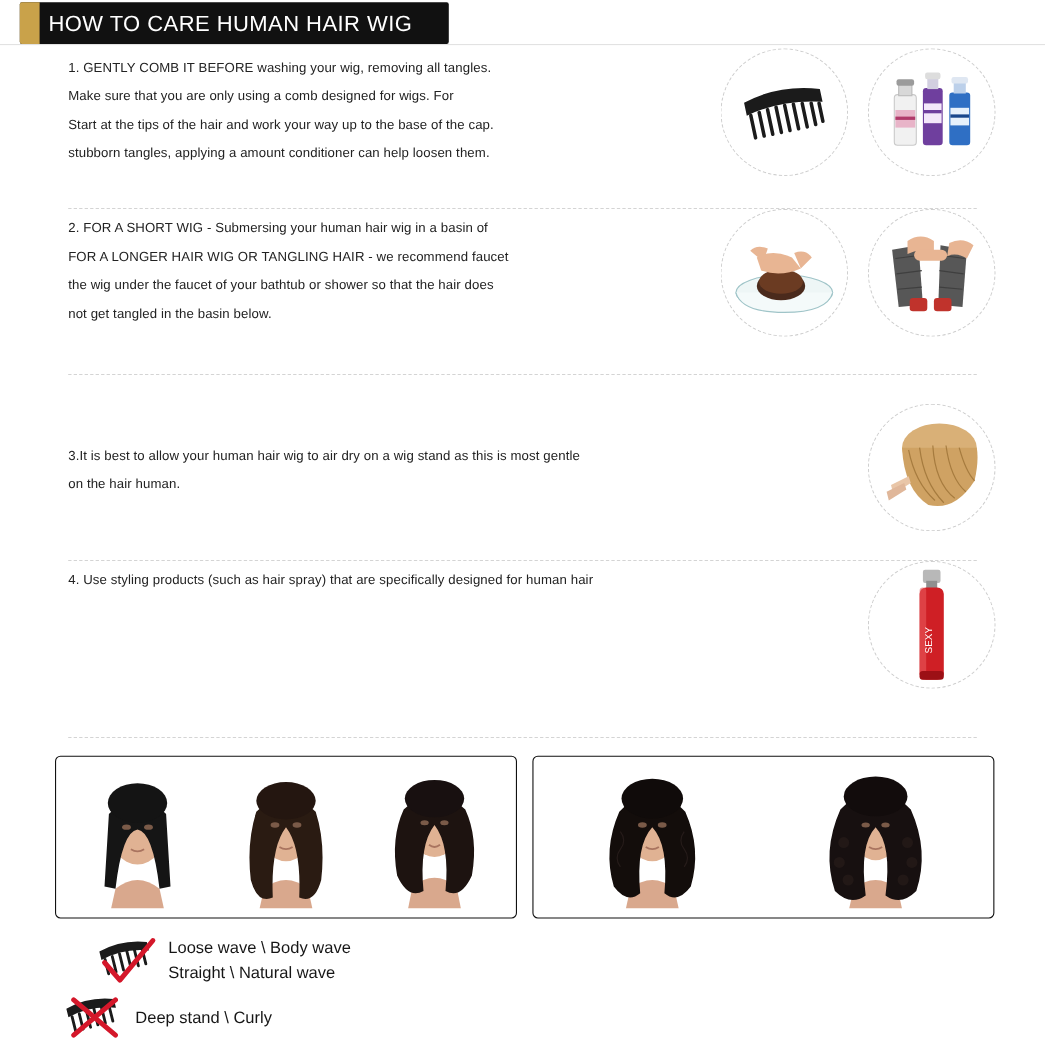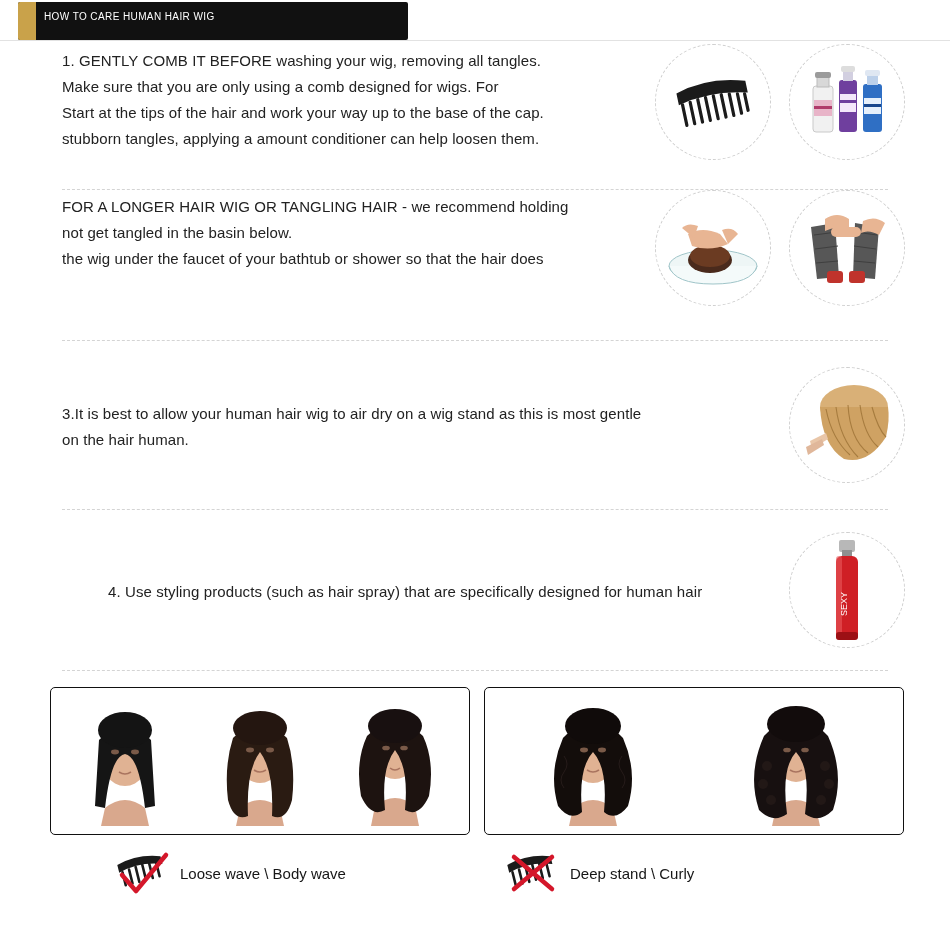--- a/index.html
+++ b/index.html
@@ -34,40 +34,40 @@
     position: absolute;
     left: 18px; top: 2px;
     width: 18px; height: 38px;
     background: #c9a24a;
     border-radius: 2px 0 0 2px;
   }
   .header-title {
     position: absolute;
     left: 44px; top: 11px;
     color: #ffffff;
-    font-size: 10px;
+    font-size: 20px;
     letter-spacing: 0.4px;
     white-space: nowrap;
   }
   .header-rule {
     position: absolute;
     left: 0; right: 0; top: 40px;
     height: 1px;
     background: #e2e2e2;
   }
 
   
   .step {
     position: relative;
     display: flex;
     align-items: flex-start;
     padding: 0 45px 0 62px;
   }
   .step-text {
-    font-size: 15px;
+    font-size: 12px;
     line-height: 26px;
     color: #222;
     letter-spacing: 0.1px;
     flex: 1 1 auto;
     padding-top: 4px;
   }
   .step-text p { margin: 0; }
   .step-figs {
     display: flex;
     gap: 18px;
@@ -105,22 +105,23 @@
     display: flex;
     justify-content: space-around;
     align-items: flex-end;
     background: #fff;
   }
   .cbox.left { width: 420px; height: 148px; }
   .cbox.right { width: 420px; height: 148px; }
 
   .legend {
     display: flex;
-    padding: 0 45px 0 54px;
+    padding: 0 45px 0 27px;
     margin-top: 12px;
+    flex-direction: column;
   }
   .legend-col { display: flex; align-items: center; }
   .legend-col.left { width: 420px; padding-left: 58px; }
   .legend-col.right { width: 420px; padding-left: 28px; }
   .legend-badge {
     position: relative;
     width: 62px; height: 52px;
     flex: 0 0 auto;
     display: flex; align-items: center; justify-content: center;
   }
@@ -198,23 +199,24 @@
           </g>
         </svg>
       </div>
     </div>
   </div>
 
   <div class="divider"></div>
 
   <div class="step" style="height:150px;">
     <div class="step-text">
-      <p>FOR A LONGER HAIR WIG OR TANGLING HAIR -  we recommend holding</p>
+      <p>2.  FOR A SHORT WIG - Submersing your human hair wig in a basin of</p>
+      <p>FOR A LONGER HAIR WIG OR TANGLING HAIR -  we recommend faucet</p>
+      <p>the wig under the faucet of your bathtub or shower so that the hair does</p>
       <p>not get tangled in the basin below.</p>
-      <p>the wig under the faucet of your bathtub or shower so that the hair does</p>
     </div>
     <div class="step-figs">
       <div class="fig">
         <svg width="110" height="88" viewBox="0 0 110 88">
           <ellipse cx="55" cy="62" rx="44" ry="16" fill="#eef6f6" stroke="#9fc4c8"></ellipse>
           <path d="M11 62 Q16 80 55 80 Q94 80 99 62" fill="#f4fafa" stroke="#9fc4c8"></path>
           <ellipse cx="52" cy="56" rx="22" ry="13" fill="#4a2a1c"></ellipse>
           <ellipse cx="52" cy="52" rx="20" ry="11" fill="#6b3b22"></ellipse>
           <path d="M30 30 Q44 22 62 30 L70 40 Q52 48 34 42 Z" fill="#e8b593"></path>
           <path d="M24 24 Q30 18 40 22 L36 34 Z" fill="#e8b593"></path>
@@ -264,21 +266,21 @@
           </g>
           <path d="M18 68 L34 60 L36 66 L20 76 Z" fill="#e9c6a8"></path>
           <path d="M14 74 L30 66 L32 72 L16 82 Z" fill="#e0b79a"></path>
         </svg>
       </div>
     </div>
   </div>
 
   <div class="divider"></div>
 
-  <div class="step" style="height:160px; align-items:center;margin-left:46px;">
+  <div class="step" style="height:160px; ">
     <div class="step-text">
       <p>4. Use styling products (such as hair spray) that are specifically designed for human hair</p>
     </div>
     <div class="step-figs">
       <div class="fig">
         <svg width="70" height="108" viewBox="0 0 70 108">
           <rect x="27" y="4" width="16" height="12" rx="2" fill="#b8b8b8"></rect>
           <rect x="30" y="14" width="10" height="8" fill="#8f8f8f"></rect>
           <rect x="24" y="20" width="22" height="84" rx="6" fill="#cf1f25"></rect>
           <rect x="24" y="20" width="6" height="84" rx="3" fill="#e8585c" opacity="0.6"></rect>
@@ -390,20 +392,21 @@
               <rect x="31" y="16.5" width="2.6" height="18" rx="1.3"></rect>
               <rect x="38" y="17" width="2.6" height="17.5" rx="1.3"></rect>
               <rect x="45" y="18.5" width="2.6" height="16" rx="1.3"></rect>
             </g>
           </g>
           <path d="M10 28 L24 44 L54 8" stroke="#d4172a" stroke-width="4.5" fill="none" stroke-linecap="round" stroke-linejoin="round"></path>
         </svg>
       </div>
       <div class="legend-label">
         <span>Loose wave \ Body wave</span>
+        <span>Straight \ Natural wave</span>
       </div>
     </div>
 
     <div class="legend-col right">
       <div class="legend-badge">
         <svg width="62" height="52" viewBox="0 0 62 52">
           <g transform="rotate(-14 31 26)">
             <path d="M8 12 Q30 6 52 14 L52 22 Q30 14 8 20 Z" fill="#1b1b1b"></path>
             <g fill="#1b1b1b">
               <rect x="10" y="19" width="2.6" height="16" rx="1.3"></rect>

